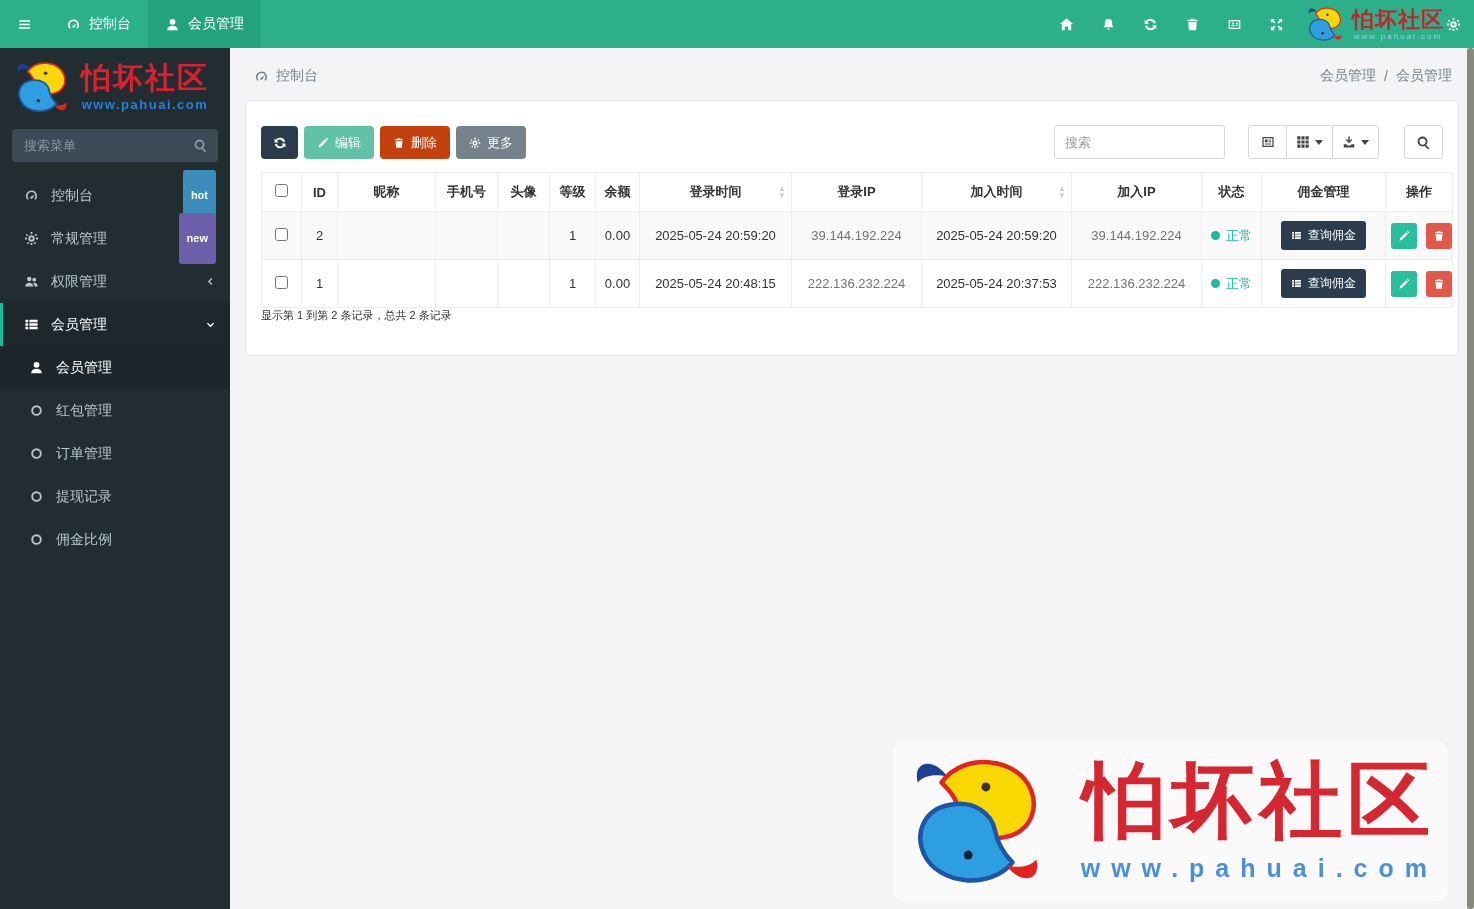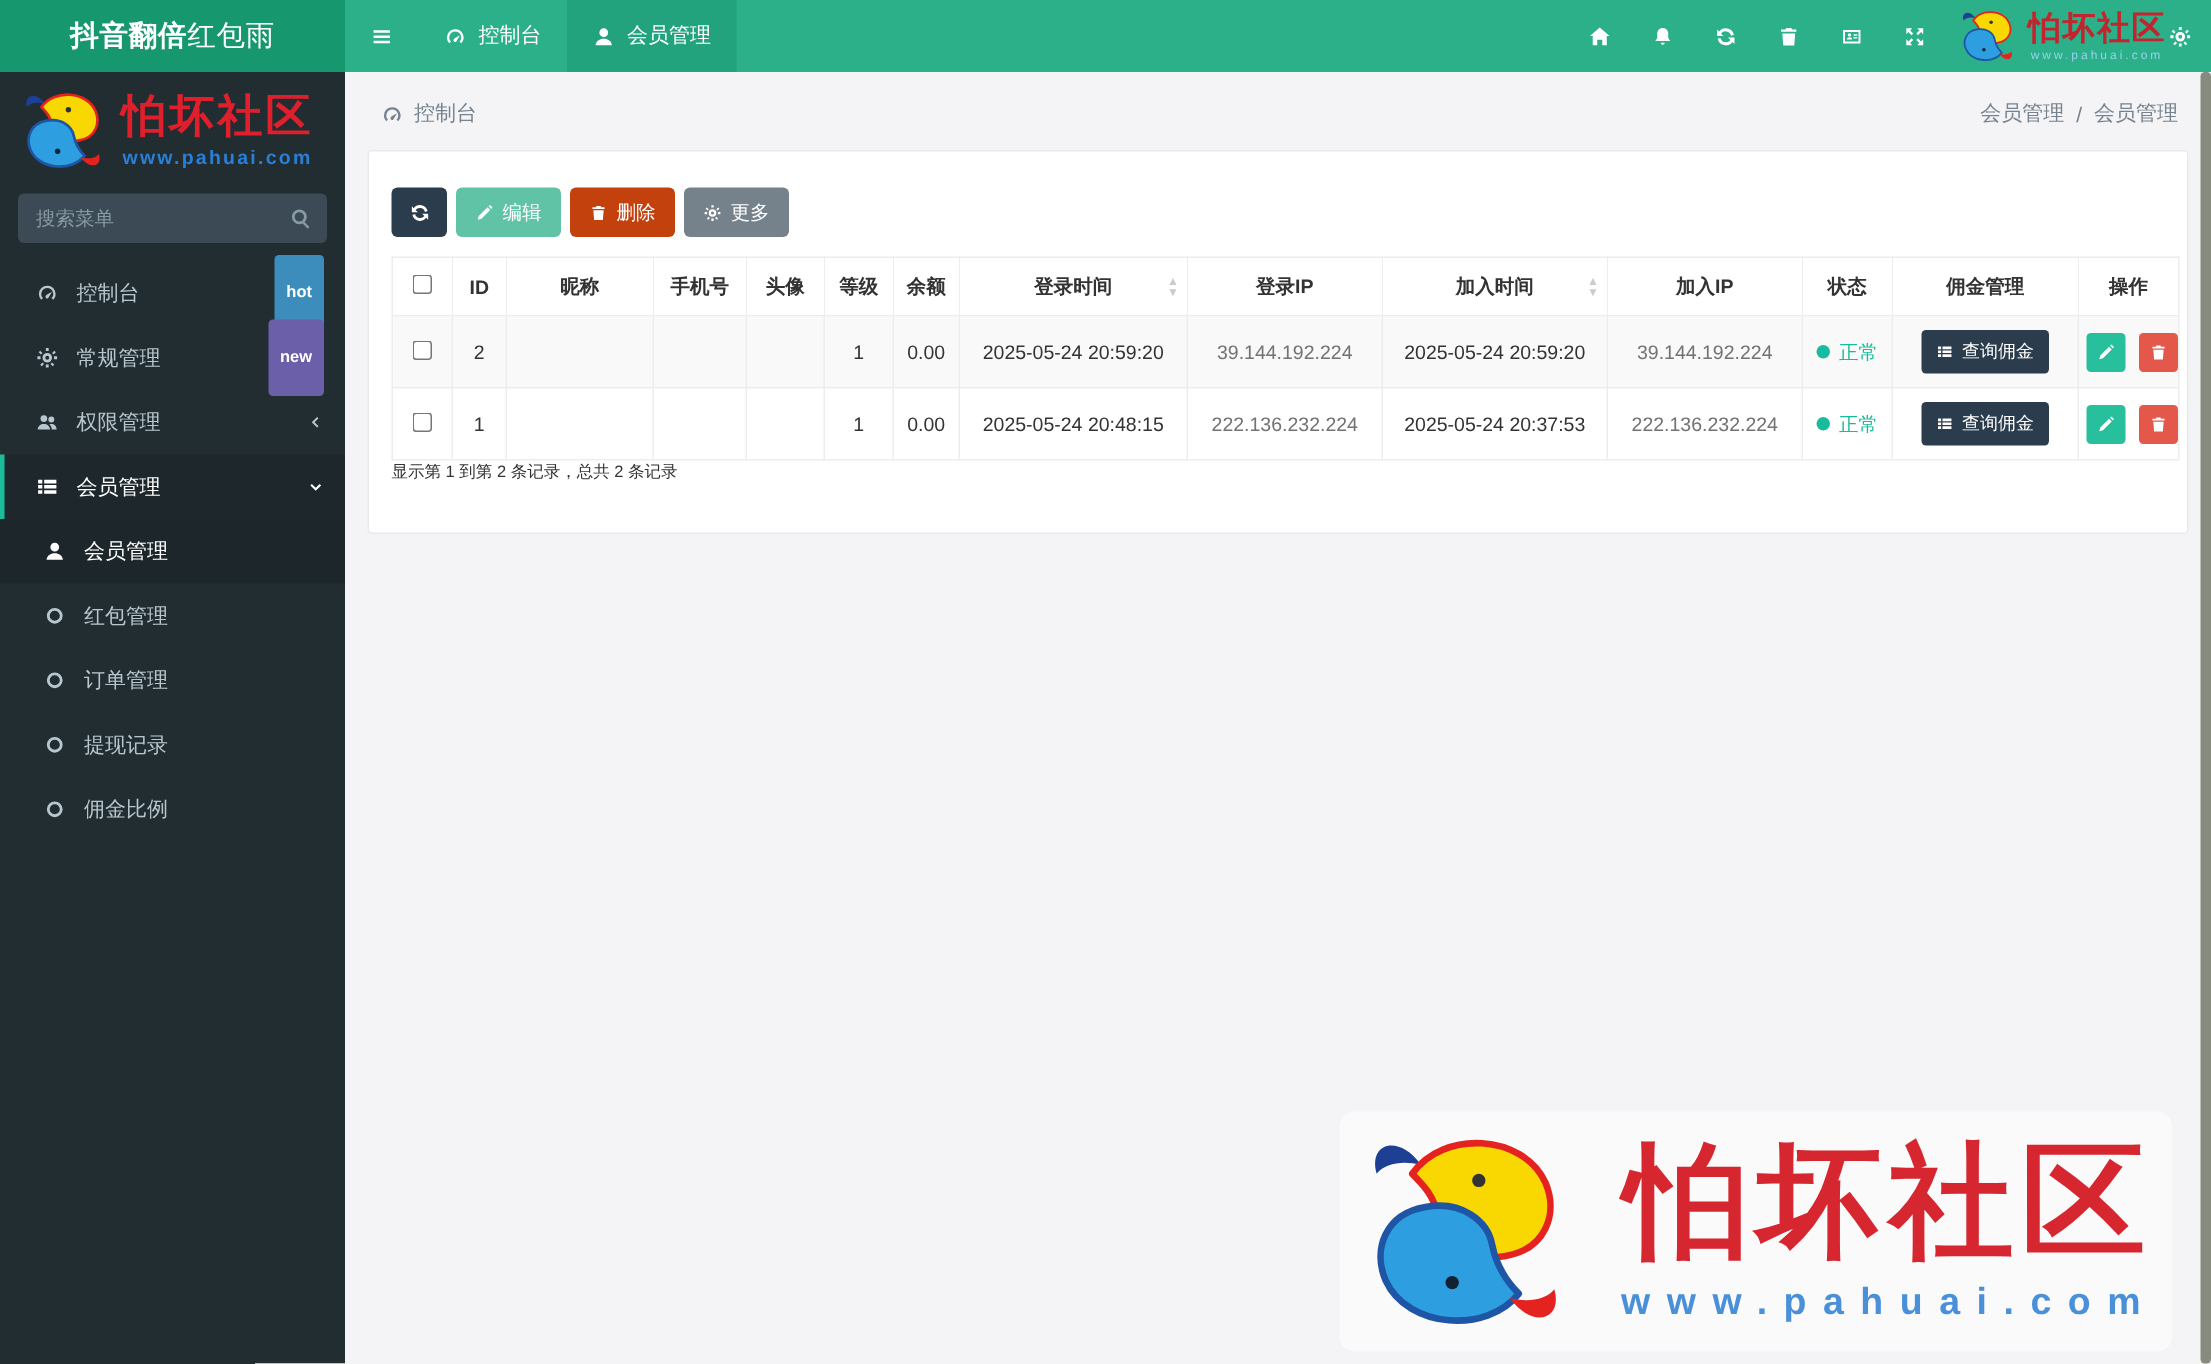--- a/index.html
+++ b/index.html
@@ -162,24 +162,20 @@
   <symbol id="i-grid" viewBox="0 0 16 16">
       <path d="M1.5 1.5h3.6v3.6H1.5zM6.2 1.5h3.6v3.6H6.2zM10.9 1.5h3.6v3.6h-3.6zM1.5 6.2h3.6v3.6H1.5zM6.2 6.2h3.6v3.6H6.2zM10.9 6.2h3.6v3.6h-3.6zM1.5 10.9h3.6v3.6H1.5zM6.2 10.9h3.6v3.6H6.2zM10.9 10.9h3.6v3.6h-3.6z"></path>
     </symbol>
   <symbol id="i-export" viewBox="0 0 16 16">
       <path d="M7.2 1.6h1.6v4.9l1.8-1.8 1.1 1.1L8 9.5 4.3 5.8l1.1-1.1 1.8 1.8z"></path>
       <path d="M2 10.6h3.2l1 1.5h3.6l1-1.5H14v3.8H2z"></path>
     </symbol>
 </svg>
 
 <header class="topbar">
-  <div class="brand">
-    <span class="bd">抖音翻倍</span>
-      <span>红包雨</span>
-  </div>
   <div class="nav-item">
     <svg class="ic">
         <use href="#i-bars"></use>
       </svg>
   </div>
   <div class="nav-item">
     <svg class="ic">
         <use href="#i-gauge"></use>
       </svg>
     <span>控制台</span>
@@ -355,20 +351,47 @@
               <use href="#i-trash"></use>
             </svg>
           <span>删除</span>
         </button>
         <button class="btn btn-more">
           <svg class="ic">
               <use href="#i-gear"></use>
             </svg>
           <span>更多</span>
         </button>
+        <div class="toolbar-right">
+          <input class="search-input" type="text" placeholder="搜索" style="">
+          <div class="btn-group">
+            <button class="vbtn">
+                <svg class="ic">
+                  <use href="#i-detail"></use>
+                </svg>
+              </button>
+            <button class="vbtn">
+                <svg class="ic">
+                  <use href="#i-grid"></use>
+                </svg>
+                <span class="caret"></span>
+              </button>
+            <button class="vbtn">
+                <svg class="ic">
+                  <use href="#i-export"></use>
+                </svg>
+                <span class="caret"></span>
+              </button>
+          </div>
+          <button class="search-btn">
+              <svg class="ic">
+                <use href="#i-search"></use>
+              </svg>
+            </button>
+        </div>
       </div>
 
       <table>
         <colgroup>
           <col style="width:40px">
             <col style="width:36px">
             <col style="width:98px">
             <col style="width:62px">
           <col style="width:52px">
             <col style="width:46px">

